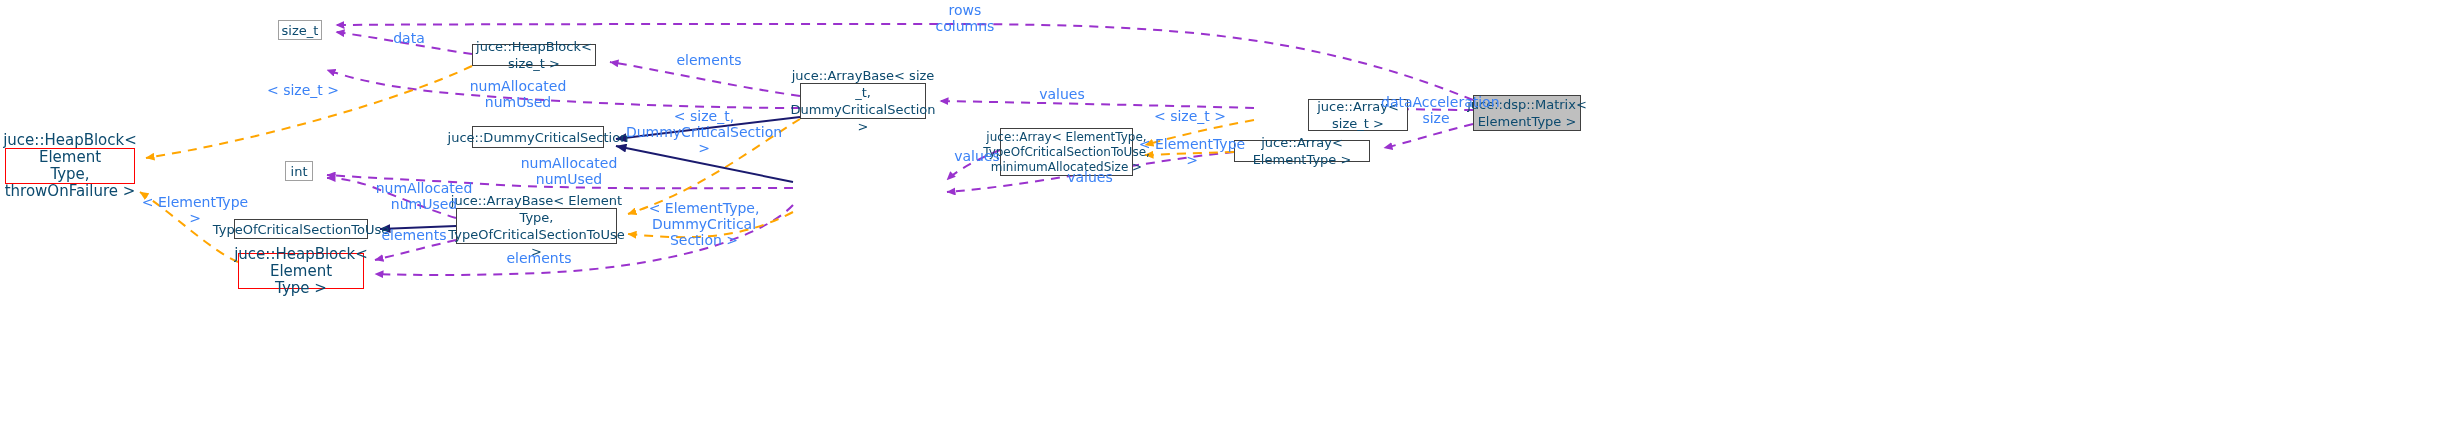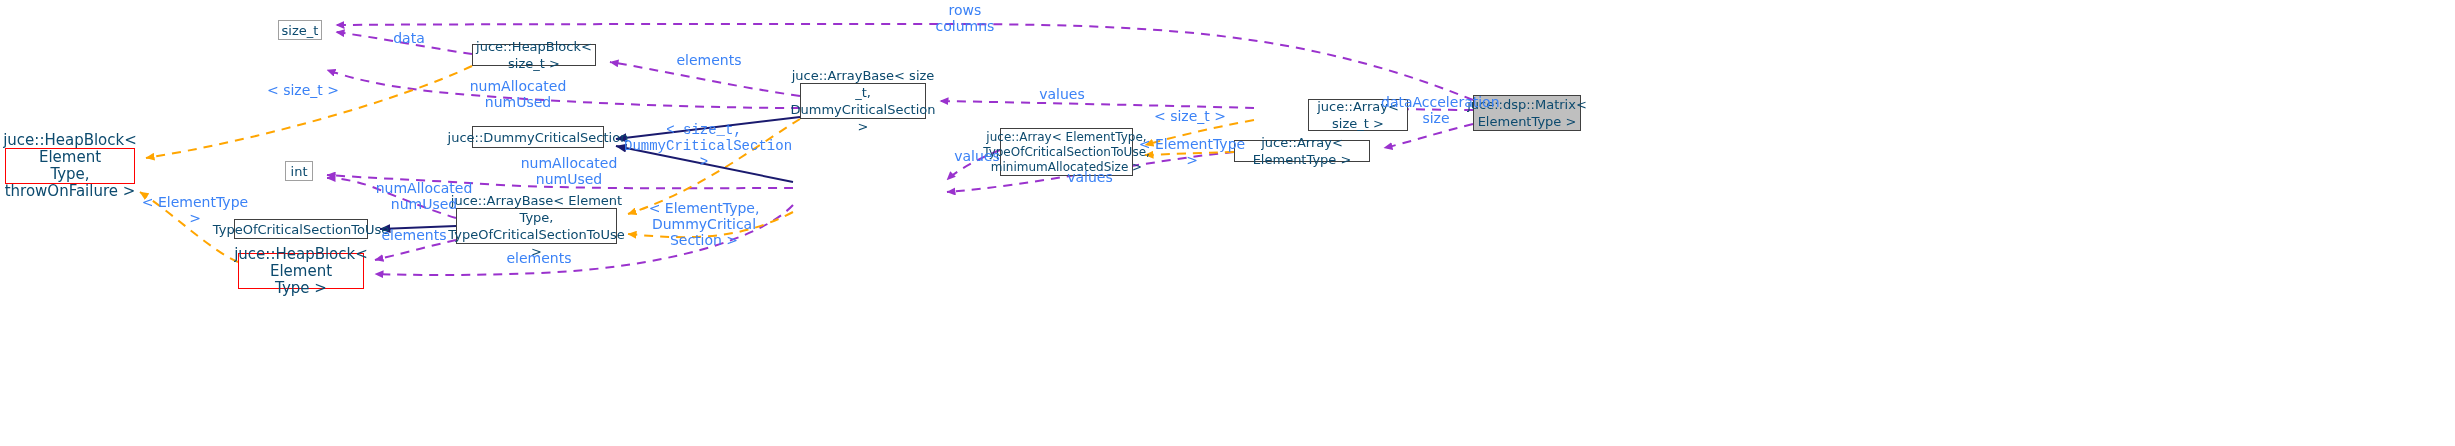--- a/index.html
+++ b/index.html
@@ -158,21 +158,21 @@
 ElementType &gt;</div>
 
   <div class="edge-label" style="left:925px;  top:2px;   width:80px;">rows
 columns</div>
   <div class="edge-label" style="left:380px;  top:30px;  width:58px;">data</div>
   <div class="edge-label" style="left:674px;  top:52px;  width:70px;">elements</div>
   <div class="edge-label" style="left:1032px; top:86px;  width:60px;">values</div>
   <div class="edge-label" style="left:468px;  top:78px;  width:100px;">numAllocated
 numUsed</div>
   <div class="edge-label" style="left:264px;  top:82px;  width:78px;">&lt; size_t &gt;</div>
-  <div class="edge-label" style="left:624px; top:122px; width:160px;font-family:Liberation Mono, monospace;">&lt; size_t, DummyCriticalSection &gt;</div>
+  <div class="edge-label" style="left:624px; top:108px; width:160px;">&lt; size_t, DummyCriticalSection &gt;</div>
   <div class="edge-label" style="left:1151px; top:108px; width:78px;">&lt; size_t &gt;</div>
   <div class="edge-label" style="left:1136px; top:136px; width:112px;">&lt; ElementType &gt;</div>
   <div class="edge-label" style="left:1381px; top:94px; width:110px;">dataAcceleration
 size</div>
   <div class="edge-label" style="left:519px;  top:155px; width:100px;">numAllocated
 numUsed</div>
   <div class="edge-label" style="left:947px;  top:148px; width:60px;">values</div>
   <div class="edge-label" style="left:1060px; top:169px; width:60px;">values</div>
   <div class="edge-label" style="left:139px; top:194px; width:112px;">&lt; ElementType &gt;</div>
   <div class="edge-label" style="left:374px;  top:180px; width:100px;">numAllocated

